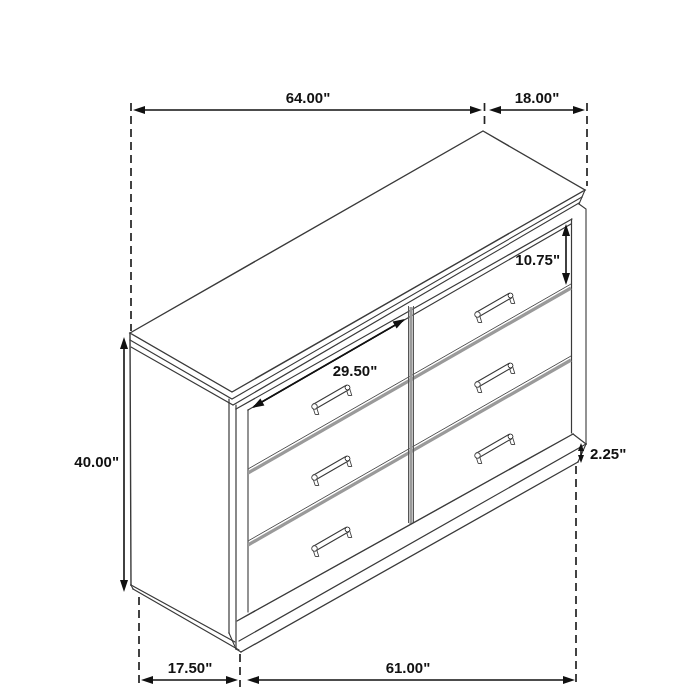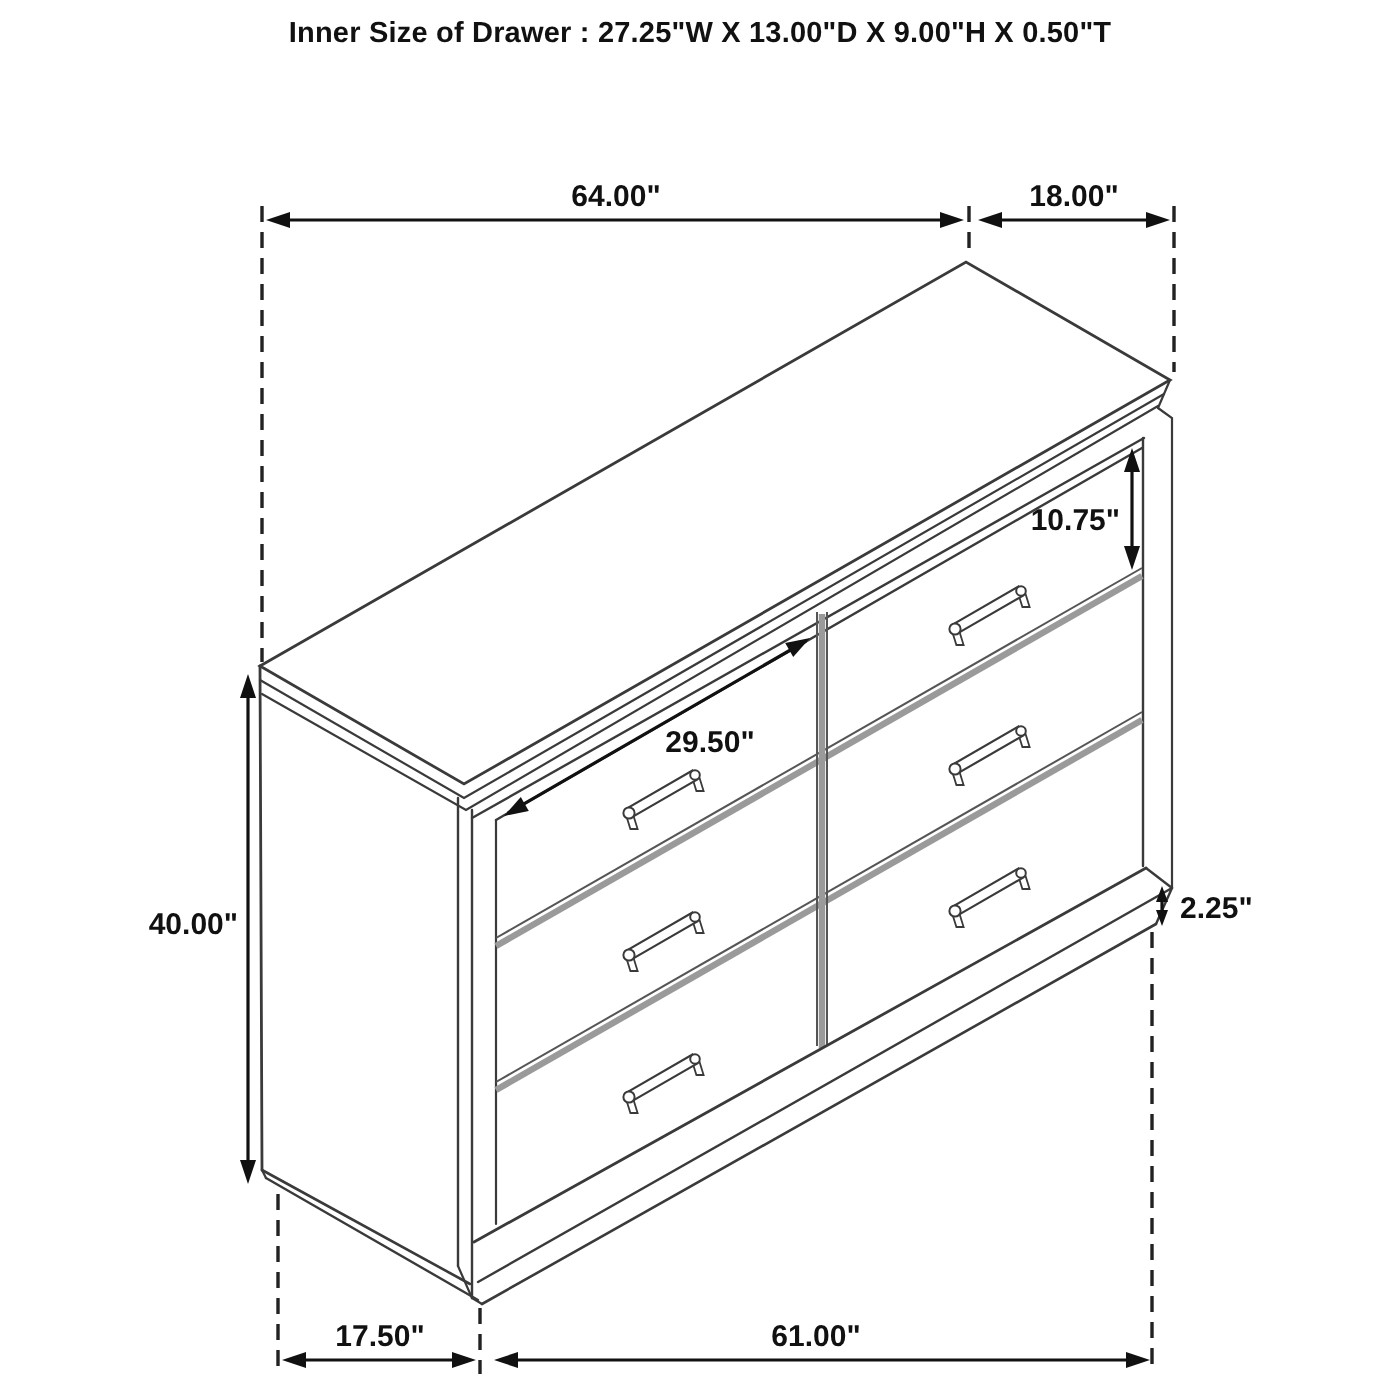--- a/index.html
+++ b/index.html
@@ -21,21 +21,20 @@
   .ext{stroke:#222;stroke-width:1.7;stroke-dasharray:8 5;fill:none;}
   .arrow{fill:#111;stroke:none;}
   .rail{stroke:#9a9a9a;stroke-width:3.2;fill:none;}
   .railedge{stroke:#555;stroke-width:1;fill:none;}
 </style>
 </head>
 <body>
 
 <div class="stage">
 
-  <div class="title">Inner Size of Drawer : 27.25"W X 13.00"D X 9.00"H X 0.50"T</div>
 
   <svg width="700" height="700" viewBox="0 0 700 700">
 
     <defs>
       <g id="handle">
         <path d="M -18.3,9.5 L -14.7,9.5 L -12.2,17.5 L -15.8,17.5 Z" fill="#fff" stroke="#3a3a3a" stroke-width="0.9"></path>
         <path d="M 14.7,-9.5 L 18.3,-9.5 L 20.8,-1.5 L 17.2,-1.5 Z" fill="#fff" stroke="#3a3a3a" stroke-width="0.9"></path>
         <path d="M -15.2,11.7 L 17.7,-7.3 L 15.2,-11.7 L -17.7,7.3 Z" fill="#fff" stroke="#3a3a3a" stroke-width="1.1"></path>
         <circle cx="-16.5" cy="9.5" r="2.8" fill="#fff" stroke="#3a3a3a" stroke-width="1"></circle>
         <circle cx="16.5" cy="-9.5" r="2.4" fill="#fff" stroke="#3a3a3a" stroke-width="1"></circle>

